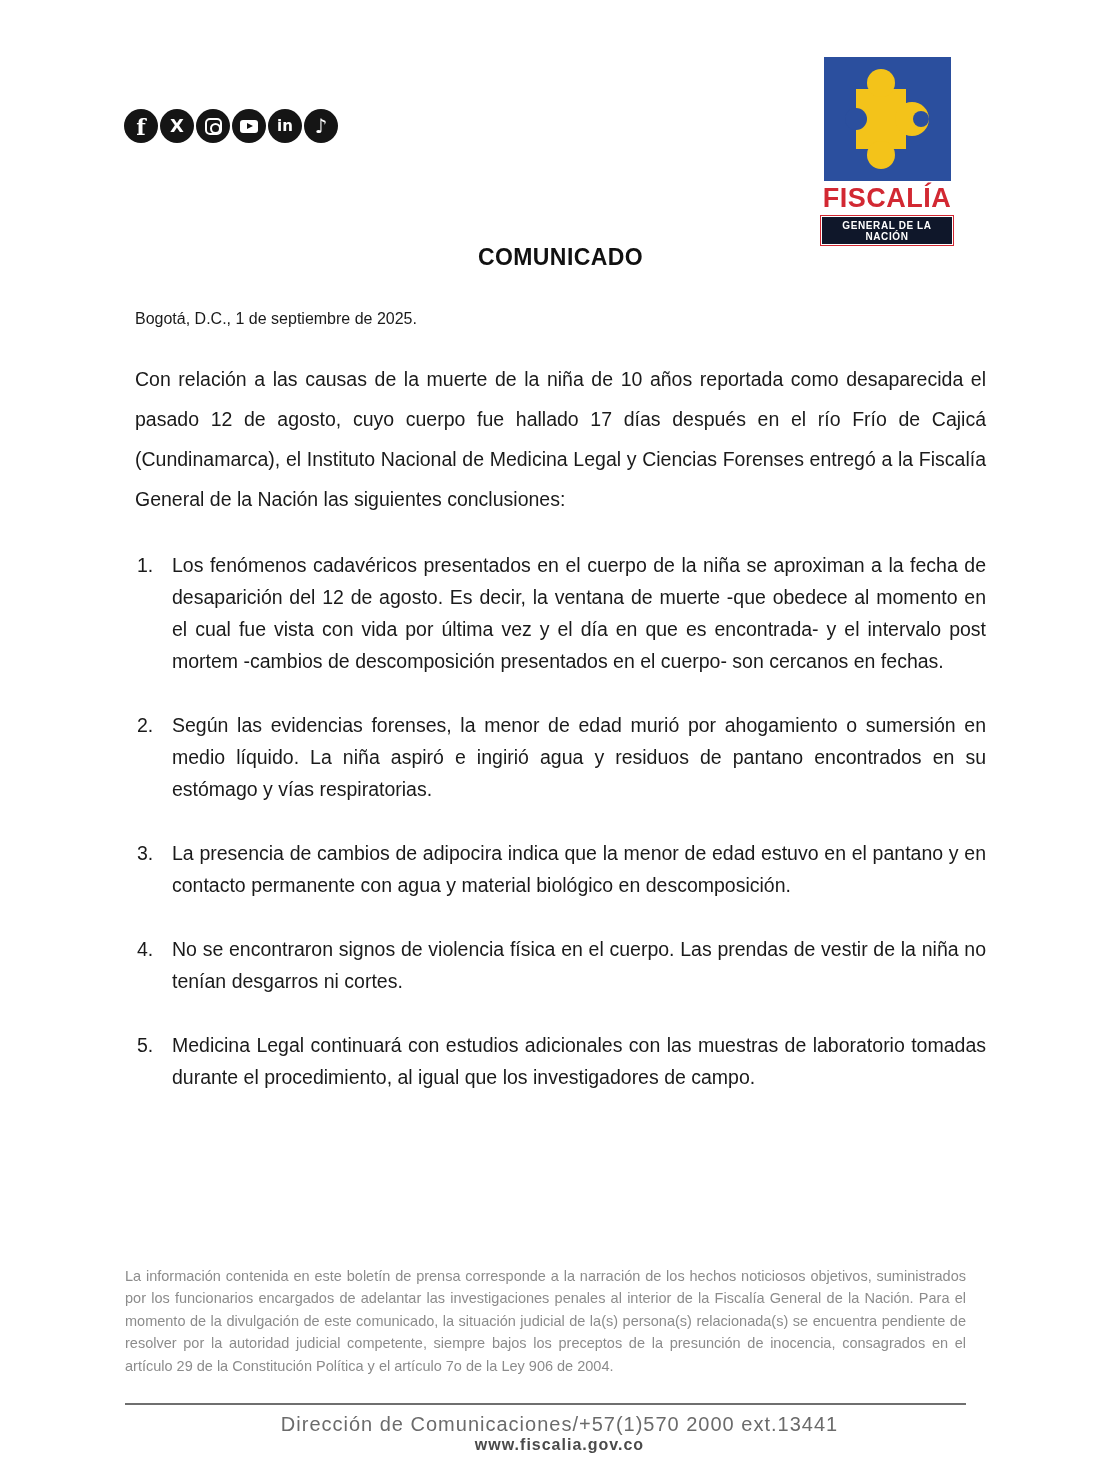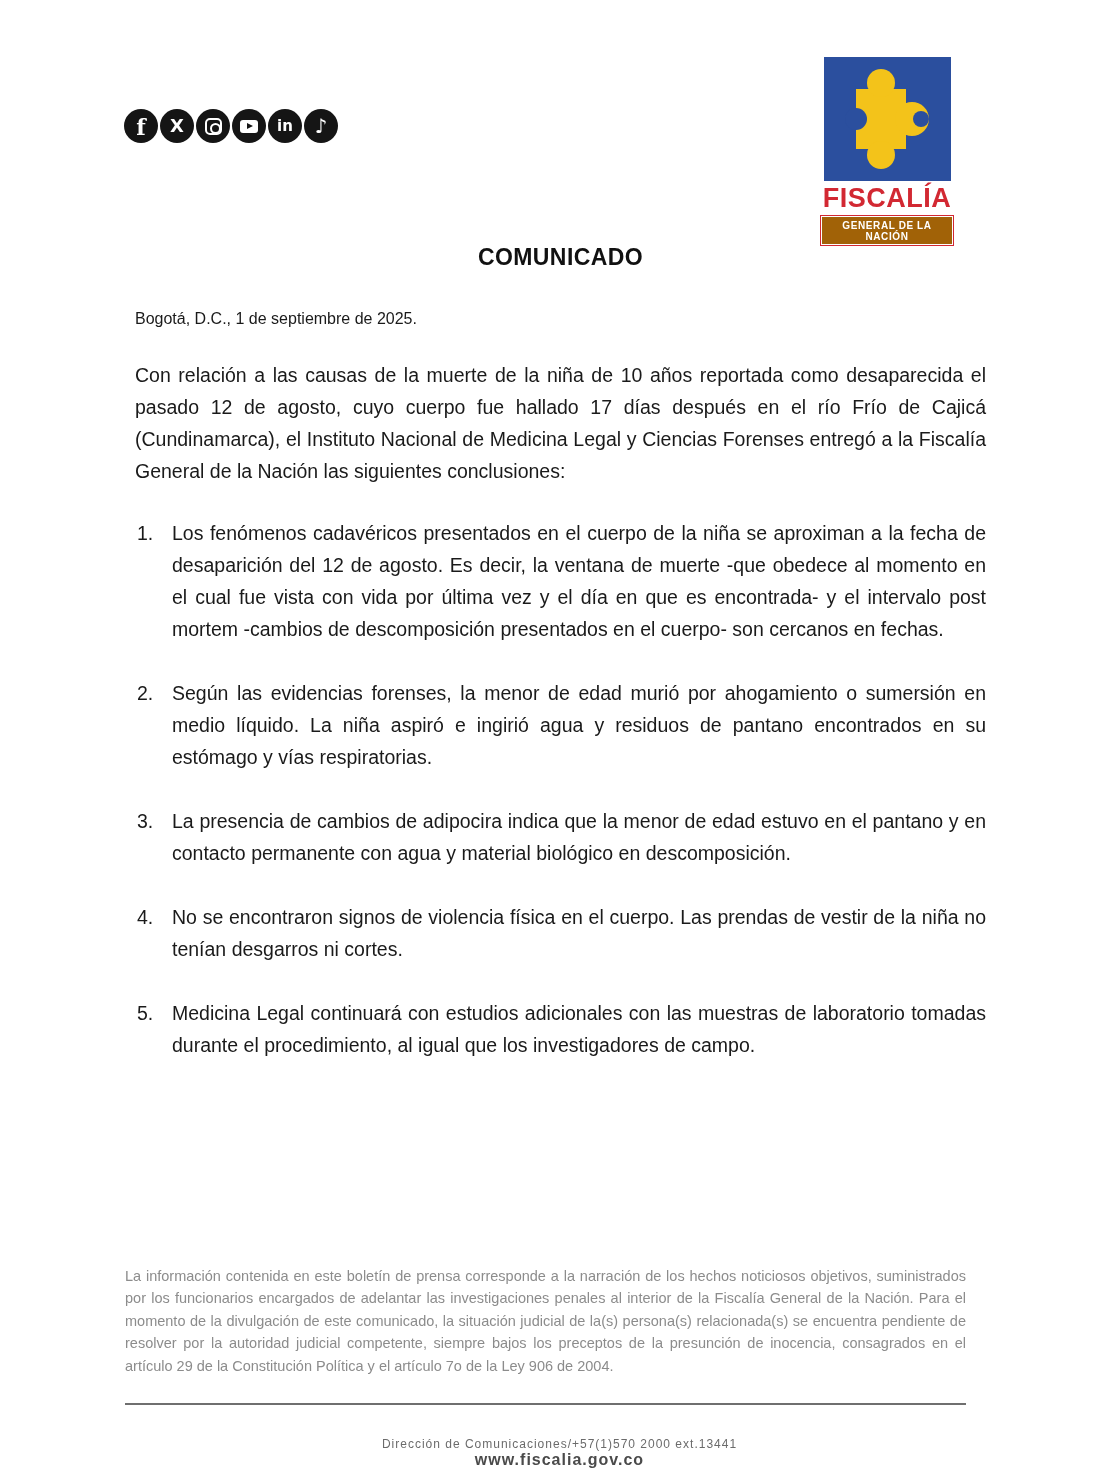--- a/index.html
+++ b/index.html
@@ -70,21 +70,21 @@
   }
 
   
   .doc { position:absolute; left:135px; top:244px; width:851px; }
   .doc-title {
     text-align:center; font-size:23px; font-weight:bold;
     letter-spacing:0.4px; color:#111;
   }
   .dateline { margin-top:39px; font-size:16px; }
   .intro {
-    margin-top:31px; font-size:19.5px; line-height:32px;
+    margin-top:31px; font-size:19.5px; line-height:40px;
     text-align:justify;
   }
   ol.conclusions { margin-top:30px; list-style:none; }
   ol.conclusions li {
     display:flex; margin-bottom:32px;
     font-size:19.5px; line-height:32px;
   }
   ol.conclusions .num { flex:0 0 37px; padding-left:2px; }
   ol.conclusions .item-text { flex:1; text-align:justify; }
   .closing { margin-top:14px; font-size:19.5px; }
@@ -96,21 +96,21 @@
     text-align:justify;
   }
   .footer-divider {
     position:absolute; left:125px; top:1403px; width:841px; height:2px;
     background:#6f6f6f; border:0;
   }
   .contact {
     position:absolute; left:0; top:1413px; width:1119px;
     text-align:center; color:#6b6b6b;
   }
-  .contact-line { font-size:12px; letter-spacing:1px;margin-top:24px; }
+  .contact-line { font-size:20px; letter-spacing:1px; }
   .contact-site { font-size:16px; font-weight:bold; color:#4a4a4a; letter-spacing:1px; cursor:pointer; }
 </style>
 </head>
 <body>
 
 <div class="page">
 
   <div class="social-row">
     <span class="icon-circle">
       <span class="glyph-f">f</span>
@@ -138,21 +138,21 @@
       <g fill="#f3c31a">
         <rect x="32" y="32" width="50" height="60"></rect>
         <circle cx="57" cy="26" r="14"></circle>
         <circle cx="57" cy="98" r="14"></circle>
         <circle cx="88" cy="62" r="17"></circle>
       </g>
       <circle cx="32" cy="62" r="11" fill="#2b4f9e"></circle>
       <circle cx="97" cy="62" r="8" fill="#2b4f9e"></circle>
     </svg>
     <div class="logo-wordmark" style="color:#d22832;">FISCALÍA</div>
-    <div class="logo-tagline" style="background:#a16207; outline-color:#d22832;">GENERAL DE LA NACIÓN</div>
+    <div class="logo-tagline" style="background:#0f172a; outline-color:#d22832;">GENERAL DE LA NACIÓN</div>
   </div>
 
   <div class="doc">
     <div class="doc-title">COMUNICADO</div>
     <div class="dateline">Bogotá, D.C., 1 de septiembre de 2025.</div>
     <p class="intro">Con relación a las causas de la muerte de la niña de 10 años reportada como desaparecida el pasado 12 de agosto, cuyo cuerpo fue hallado 17 días después en el río Frío de Cajicá (Cundinamarca), el Instituto Nacional de Medicina Legal y Ciencias Forenses entregó a la Fiscalía General de la Nación las siguientes conclusiones:</p>
 
     <ol class="conclusions">
       <li>
         <span class="num">1.</span>

